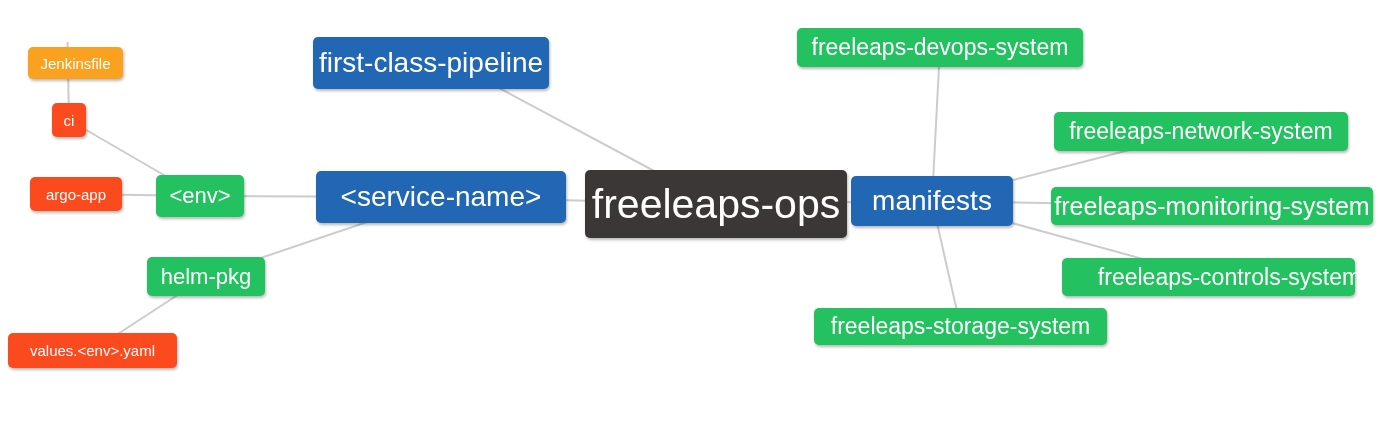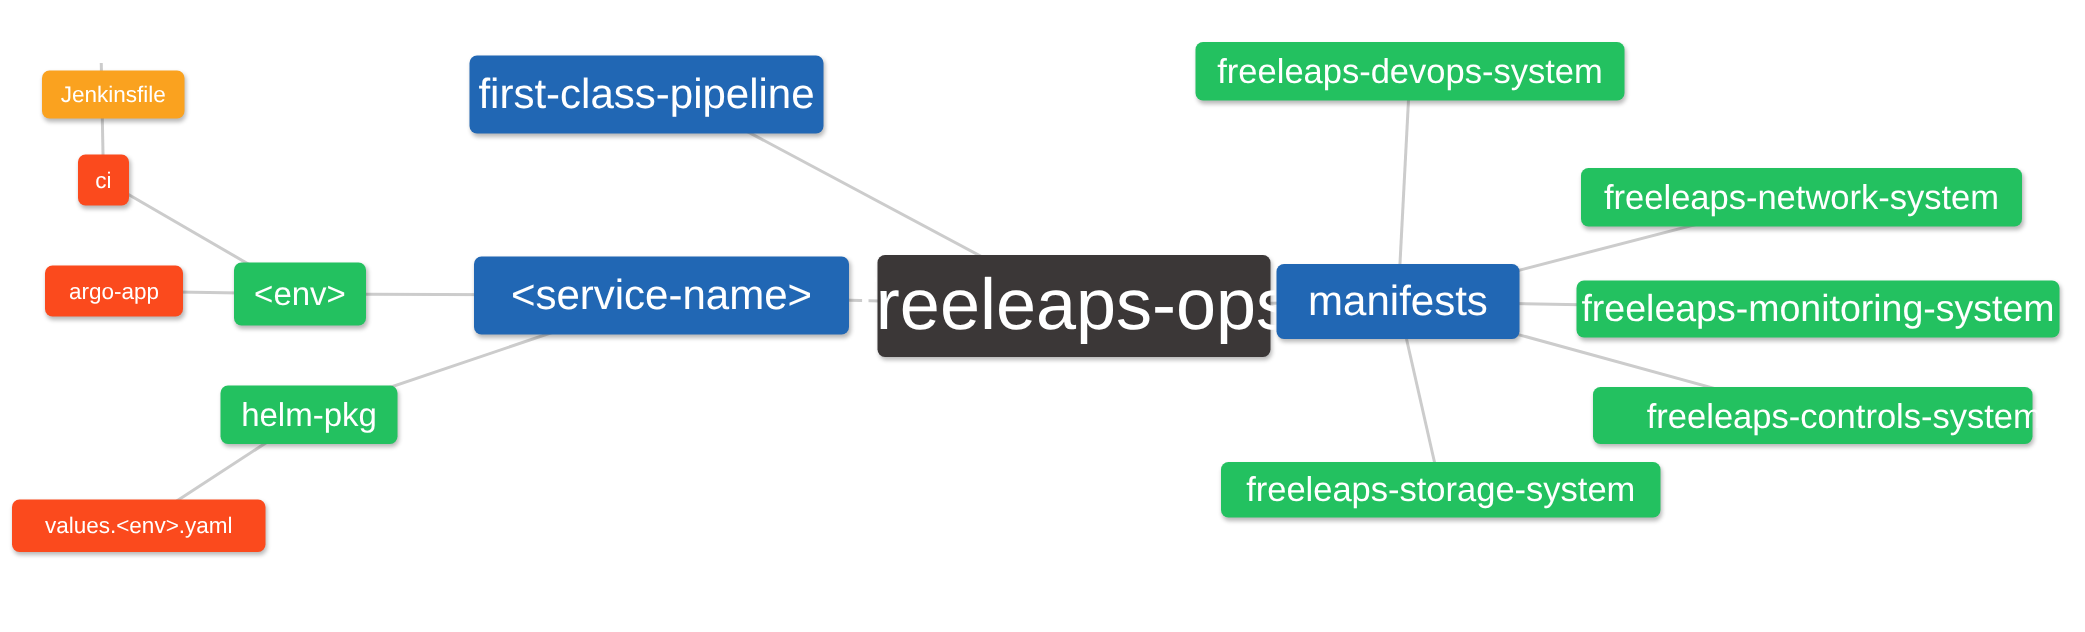--- a/index.html
+++ b/index.html
@@ -52,21 +52,21 @@
       <line x1="452" y1="63" x2="716" y2="204" stroke="#cccccc" stroke-width="2"></line>
       <line x1="441" y1="197" x2="716" y2="204" stroke="#cccccc" stroke-width="2"></line>
       <line x1="716" y1="204" x2="932" y2="201" stroke="#cccccc" stroke-width="2"></line>
       <line x1="932" y1="201" x2="940" y2="47.5" stroke="#cccccc" stroke-width="2"></line>
       <line x1="932" y1="201" x2="1201" y2="131.5" stroke="#cccccc" stroke-width="2"></line>
       <line x1="932" y1="201" x2="1212" y2="206" stroke="#cccccc" stroke-width="2"></line>
       <line x1="932" y1="201" x2="1208.5" y2="277" stroke="#cccccc" stroke-width="2"></line>
       <line x1="932" y1="201" x2="960.5" y2="326.5" stroke="#cccccc" stroke-width="2"></line>
     </svg>
 
-<div class="node" style="left: 585px; top: 170px; width: 262px; height: 68px; background: rgb(59, 55, 55); color: rgb(255, 255, 255); font-size: 48px;">freeleaps-ops</div>
+<div class="node" style="left: 585px; top: 170px; width: 262px; height: 68px; background: rgb(59, 55, 55); color: rgb(255, 255, 255); font-size: 41px;">freeleaps-ops</div>
     <div class="node" style="left: 313px; top: 37px; width: 236px; height: 52px; background: rgb(33, 103, 180); color: rgb(255, 255, 255); font-size: 28px;">first-class-pipeline</div>
     <div class="node" style="left: 316px; top: 171px; width: 250px; height: 52px; background: rgb(33, 103, 180); color: rgb(255, 255, 255); font-size: 28px;">&lt;service-name&gt;</div>
     <div class="node" style="left: 851px; top: 176px; width: 162px; height: 50px; background: rgb(33, 103, 180); color: rgb(255, 255, 255); font-size: 28px;">manifests</div>
     <div class="node" style="left: 156px; top: 175px; width: 88px; height: 42px; background: rgb(35, 193, 96); color: rgb(255, 255, 255); font-size: 22px;">&lt;env&gt;</div>
     <div class="node" style="left: 147px; top: 257px; width: 118px; height: 39px; background: rgb(35, 193, 96); color: rgb(255, 255, 255); font-size: 22px;">helm-pkg</div>
     <div class="node" style="left: 28px; top: 26px; width: 95px; height: 32px; background: rgb(250, 162, 31); color: rgb(255, 255, 255); font-size: 15px; margin-top: 21px;">Jenkinsfile</div>
     <div class="node" style="left: 52px; top: 103px; width: 34px; height: 34px; background: rgb(251, 74, 29); color: rgb(255, 255, 255); font-size: 15px;">ci</div>
     <div class="node" style="left: 30px; top: 177px; width: 92px; height: 34px; background: rgb(251, 74, 29); color: rgb(255, 255, 255); font-size: 15px;">argo-app</div>
     <div class="node" style="left: 8px; top: 333px; width: 169px; height: 35px; background: rgb(251, 74, 29); color: rgb(255, 255, 255); font-size: 15px;">values.&lt;env&gt;.yaml</div>
     <div class="node" style="left: 797px; top: 28px; width: 286px; height: 39px; background: rgb(35, 193, 96); color: rgb(255, 255, 255); font-size: 23px;">freeleaps-devops-system</div>

